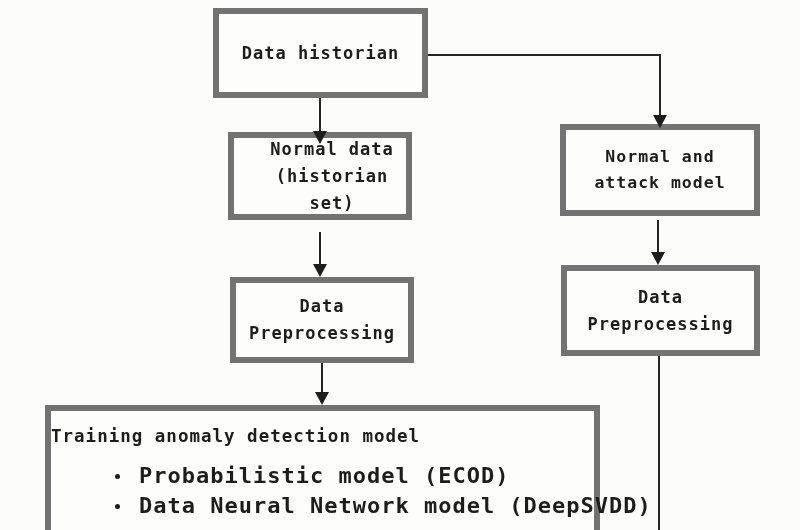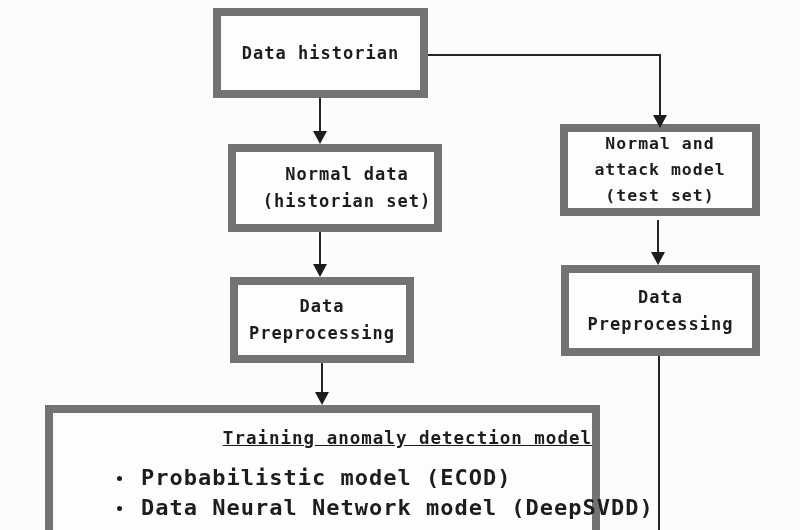--- a/index.html
+++ b/index.html
@@ -13,49 +13,48 @@
     height: 530px;
     overflow: hidden;
     background: #fcfcfb;
     font-family: "DejaVu Sans Mono", "Liberation Mono", monospace;
     font-weight: 700;
     color: #1d1d1d;
   }
   .node {
     position: absolute;
     box-sizing: border-box;
-    border: 8px solid #737373;
+    border: 6px solid #737373;
     background: #fdfdfc;
     display: flex;
     flex-direction: column;
     align-items: center;
     justify-content: center;
     text-align: center;
     font-size: 17px;
     line-height: 27px;
     letter-spacing: 1px;
   }
   #node-historian       { left: 213px; top: 8px;   width: 215px; height: 90px; }
-  #node-normal-data     { left: 228px; top: 144px; width: 214px; height: 88px; padding-left: 24px; }
+  #node-normal-data     { left: 228px; top: 132px; width: 184px; height: 88px; padding-left: 24px; }
   #node-test-data       { left: 560px; top: 124px; width: 200px; height: 92px; font-size: 16.5px; line-height: 26px; }
   #node-preprocess-left { left: 230px; top: 277px; width: 184px; height: 86px; }
   #node-preprocess-right{ left: 561px; top: 265px; width: 199px; height: 91px; }
   #node-training {
     left: 45px; top: 405px; width: 555px; height: 150px;
     align-items: stretch;
     justify-content: flex-start;
     text-align: left;
     padding-top: 12px;
   }
   #node-training .title {
-    text-align: right;
+    text-align: left;
     font-size: 17.5px;
     line-height: 26px;
     letter-spacing: 1px;
-    text-decoration: underline;
   }
   #node-training ul {
     list-style: none;
     margin: 12px 0 0 0;
     padding: 0 0 0 88px;
   }
   #node-training li {
     position: relative;
     font-size: 22px;
     line-height: 30px;
@@ -96,21 +95,20 @@
   </div>
 
   <div class="node" id="node-normal-data">
     <span>Normal data</span>
     <span>(historian set)</span>
   </div>
 
   <div class="node" id="node-test-data">
     <span>Normal and</span>
     <span>attack model</span>
-    <span>(test set)</span>
   </div>
 
   <div class="node" id="node-preprocess-left">
     <span>Data</span>
     <span>Preprocessing</span>
   </div>
 
   <div class="node" id="node-preprocess-right">
     <span>Data</span>
     <span>Preprocessing</span>

